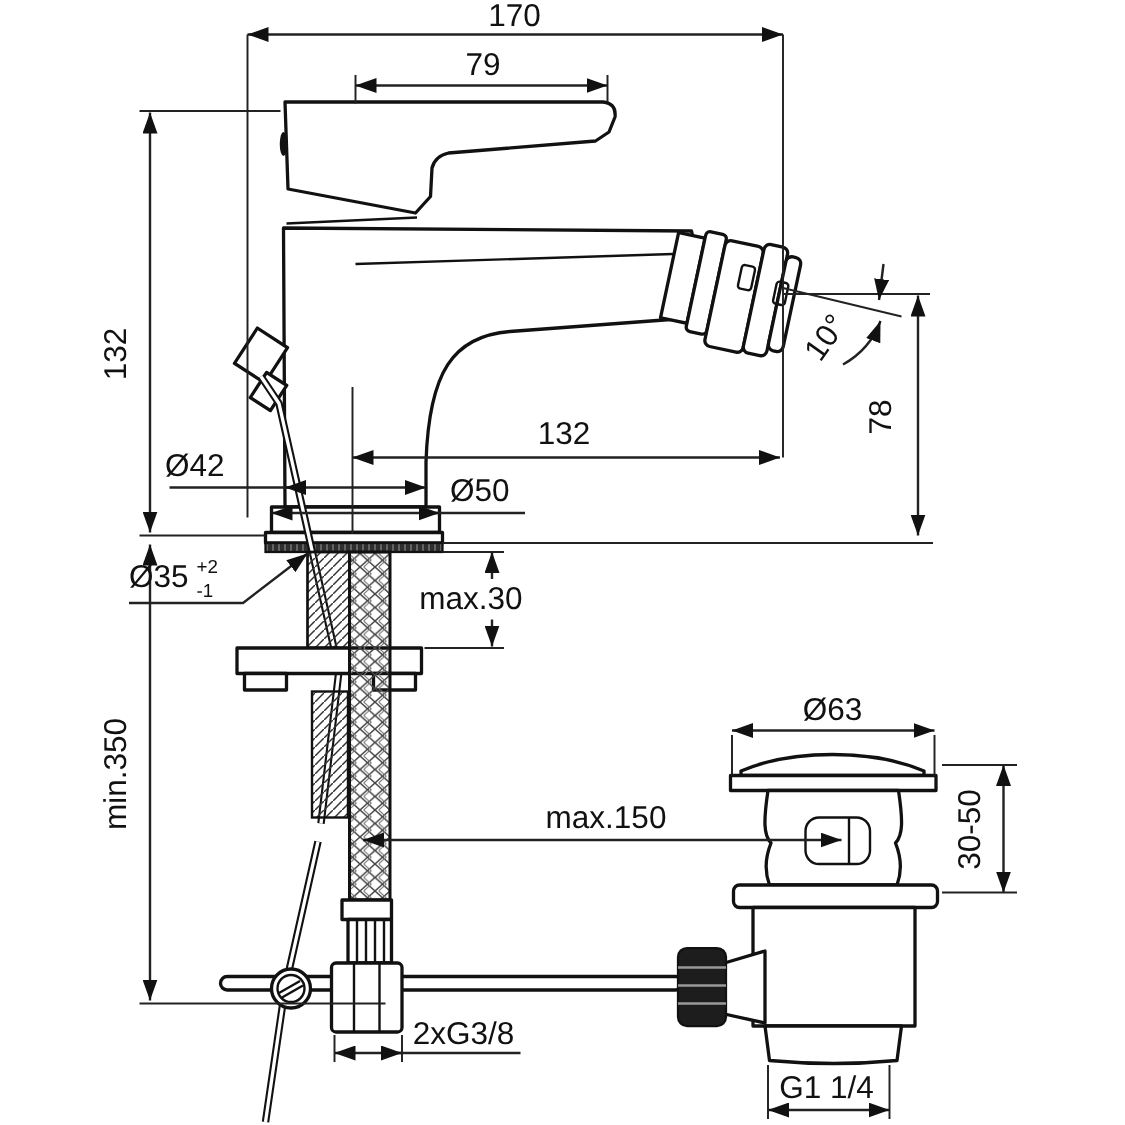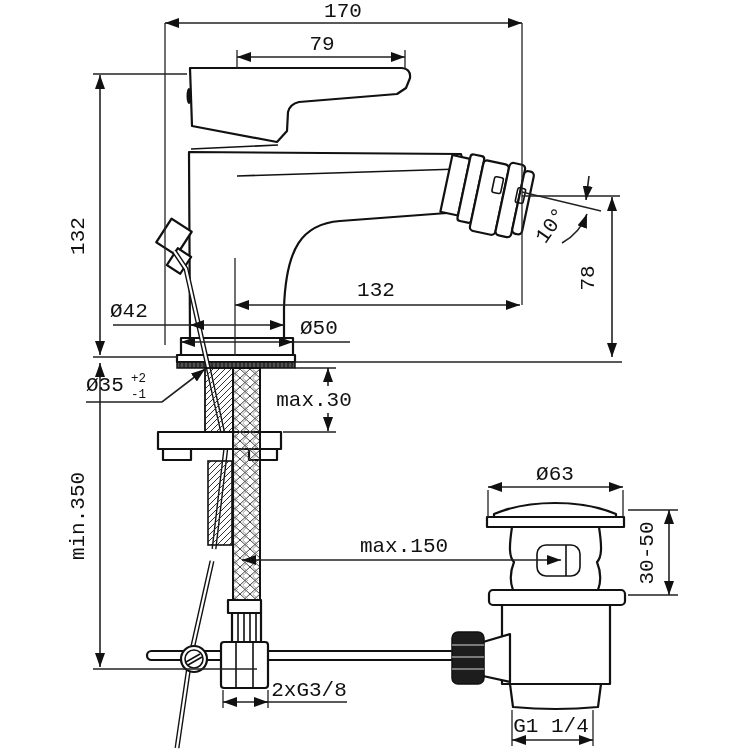--- a/index.html
+++ b/index.html
@@ -1,16 +1,16 @@
 <!DOCTYPE html>
 <html><head>
 <meta charset="utf-8">
 <style>
   html,body{margin:0;padding:0;background:#fff;}
-  .stage{width:750px;height:750px;background:#fff;position:relative;font-family:Liberation Mono, monospace;text-align:right;}
+  .stage{width:750px;height:750px;background:#fff;position:relative;font-family:Liberation Sans, sans-serif;text-align:right;}
   svg{display:block;}
   .outline{fill:#fff;stroke:#111;stroke-width:2.2;stroke-linejoin:round;}
   .outline-thin{fill:none;stroke:#111;stroke-width:1.6;}
   .dim{stroke:#222;stroke-width:1.6;fill:none;}
   .ext{stroke:#222;stroke-width:1.3;fill:none;}
   .dimtext{fill:#111;font-size:21px;}
   .dimtext-sm{fill:#111;font-size:12.5px;}
   .mid{text-anchor:middle;}
 </style>
 </head>

